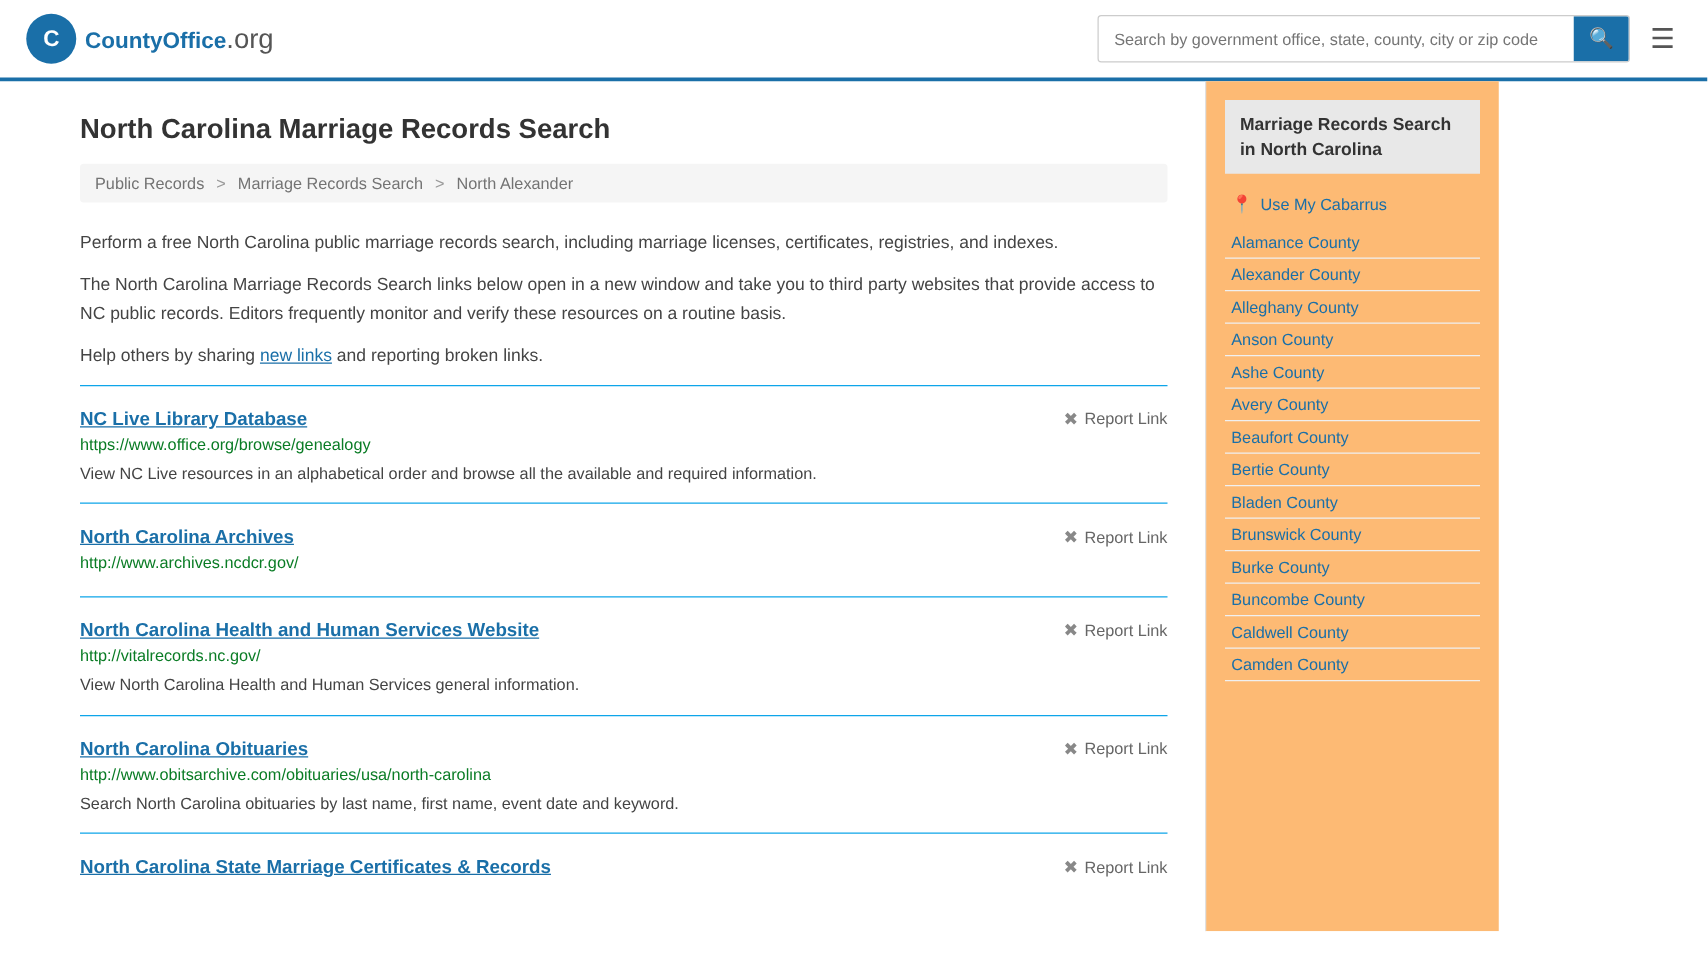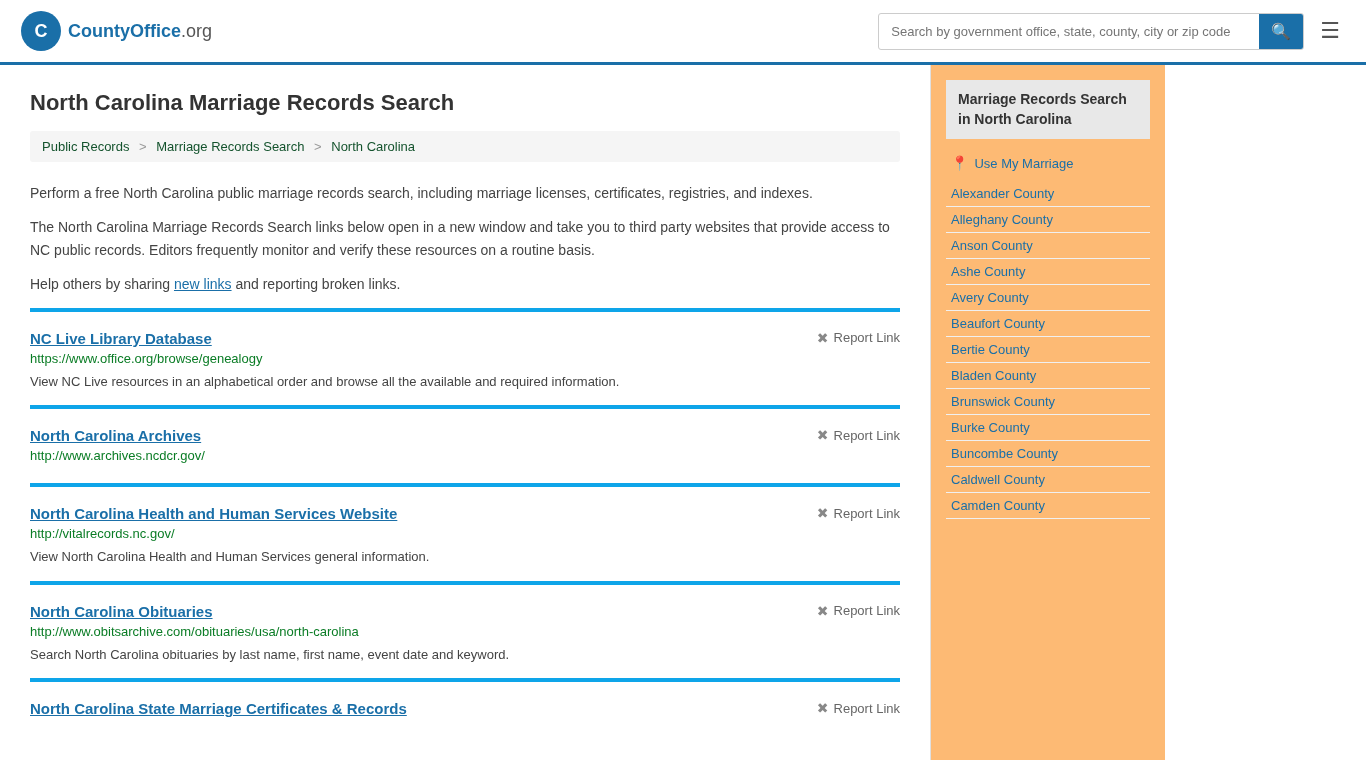--- a/index.html
+++ b/index.html
@@ -57,20 +57,21 @@
       color: #555;
       padding: 6px;
     }
 
     
     .main-container {
       max-width: 1366px;
       margin: 0 auto;
       display: flex;
       gap: 0;
+      padding-left: 34px;
     }
     .content-area {
       flex: 1;
       padding: 25px 30px;
       max-width: 930px;
     }
     .sidebar {
       width: 235px;
       padding: 15px;
       border-left: 1px solid #e0e0e0;
@@ -89,21 +90,21 @@
     
     .breadcrumb {
       background: #f5f5f5;
       padding: 8px 12px;
       border-radius: 3px;
       margin-bottom: 20px;
       font-size: 13px;
       color: #555;
     }
     .breadcrumb a {
-      color: #14532d;
+      color: #737373;
       text-decoration: none;
     }
     .breadcrumb-sep {
       margin: 0 6px;
       color: #999;
     }
 
     
     .description {
       font-size: 14px;
@@ -111,21 +112,21 @@
       color: #444;
       margin-bottom: 12px;
     }
     .description a {
       color: #1a6fa8;
       text-decoration: underline;
     }
 
     
     .result-item {
-      border-top: 4px solid #0ea5e9;
+      border-top: 1px solid #0ea5e9;
       padding: 18px 0 14px 0;
     }
     .result-header {
       display: flex;
       align-items: flex-start;
       justify-content: space-between;
       margin-bottom: 4px;
     }
     .result-title {
       font-size: 15px;
@@ -193,21 +194,21 @@
 </head>
 <body>
 
 <header class="header">
   <div class="logo-area">
     <svg class="logo-icon" viewBox="0 0 42 42" xmlns="http://www.w3.org/2000/svg">
       <circle cx="21" cy="21" r="20" fill="#1a6fa8"></circle>
       <text x="21" y="27" text-anchor="middle" font-size="18" fill="white" font-weight="bold">C</text>
     </svg>
     <div>
-      <span style="color:#1a6fa8; font-size:18px; font-weight:bold;">CountyOffice</span><span style="color:#555; font-size:18px;">.org</span>
+      <span style="color:#1a6fa8; font-size:18px; font-weight:bold;">CountyOffice</span><span style="color:#555; font-size:22px;">.org</span>
     </div>
   </div>
   <div class="header-right">
     <div class="search-bar">
       <input type="text" placeholder="Search by government office, state, county, city or zip code" style="">
       <button>🔍</button>
     </div>
     <div class="menu-icon">☰</div>
   </div>
 </header>
@@ -216,21 +217,21 @@
 
   <div class="content-area">
 
     <h1 class="page-title">North Carolina Marriage Records Search</h1>
 
     <div class="breadcrumb">
       <a href="#">Public Records</a>
       <span class="breadcrumb-sep">&gt;</span>
       <a href="#">Marriage Records Search</a>
       <span class="breadcrumb-sep">&gt;</span>
-      <a href="#">North Carolina</a>
+      <a href="#">North Alexander</a>
     </div>
 
     <p class="description">Perform a free North Carolina public marriage records search, including marriage licenses, certificates, registries, and indexes.</p>
     <p class="description">The North Carolina Marriage Records Search links below open in a new window and take you to third party websites that provide access to NC public records. Editors frequently monitor and verify these resources on a routine basis.</p>
     <p class="description">
       <span>Help others by sharing </span><a href="#">new links</a><span> and reporting broken links.</span>
     </p>
 
     <div class="result-item">
       <div class="result-header">
@@ -289,23 +290,24 @@
       </div>
     </div>
 
   </div>
 
   <div class="sidebar">
     <div class="sidebar-header">Marriage Records Search in North Carolina</div>
 
     <div class="use-my-location">
       <span class="location-icon">📍</span>
-      <span>Use My Marriage</span>
-    </div>
-
+      <span>Use My Cabarrus</span>
+    </div>
+
+    <a class="sidebar-link" href="#">Alamance County</a>
     <a class="sidebar-link" href="#">Alexander County</a>
     <a class="sidebar-link" href="#">Alleghany County</a>
     <a class="sidebar-link" href="#">Anson County</a>
     <a class="sidebar-link" href="#">Ashe County</a>
     <a class="sidebar-link" href="#">Avery County</a>
     <a class="sidebar-link" href="#">Beaufort County</a>
     <a class="sidebar-link" href="#">Bertie County</a>
     <a class="sidebar-link" href="#">Bladen County</a>
     <a class="sidebar-link" href="#">Brunswick County</a>
     <a class="sidebar-link" href="#">Burke County</a>

